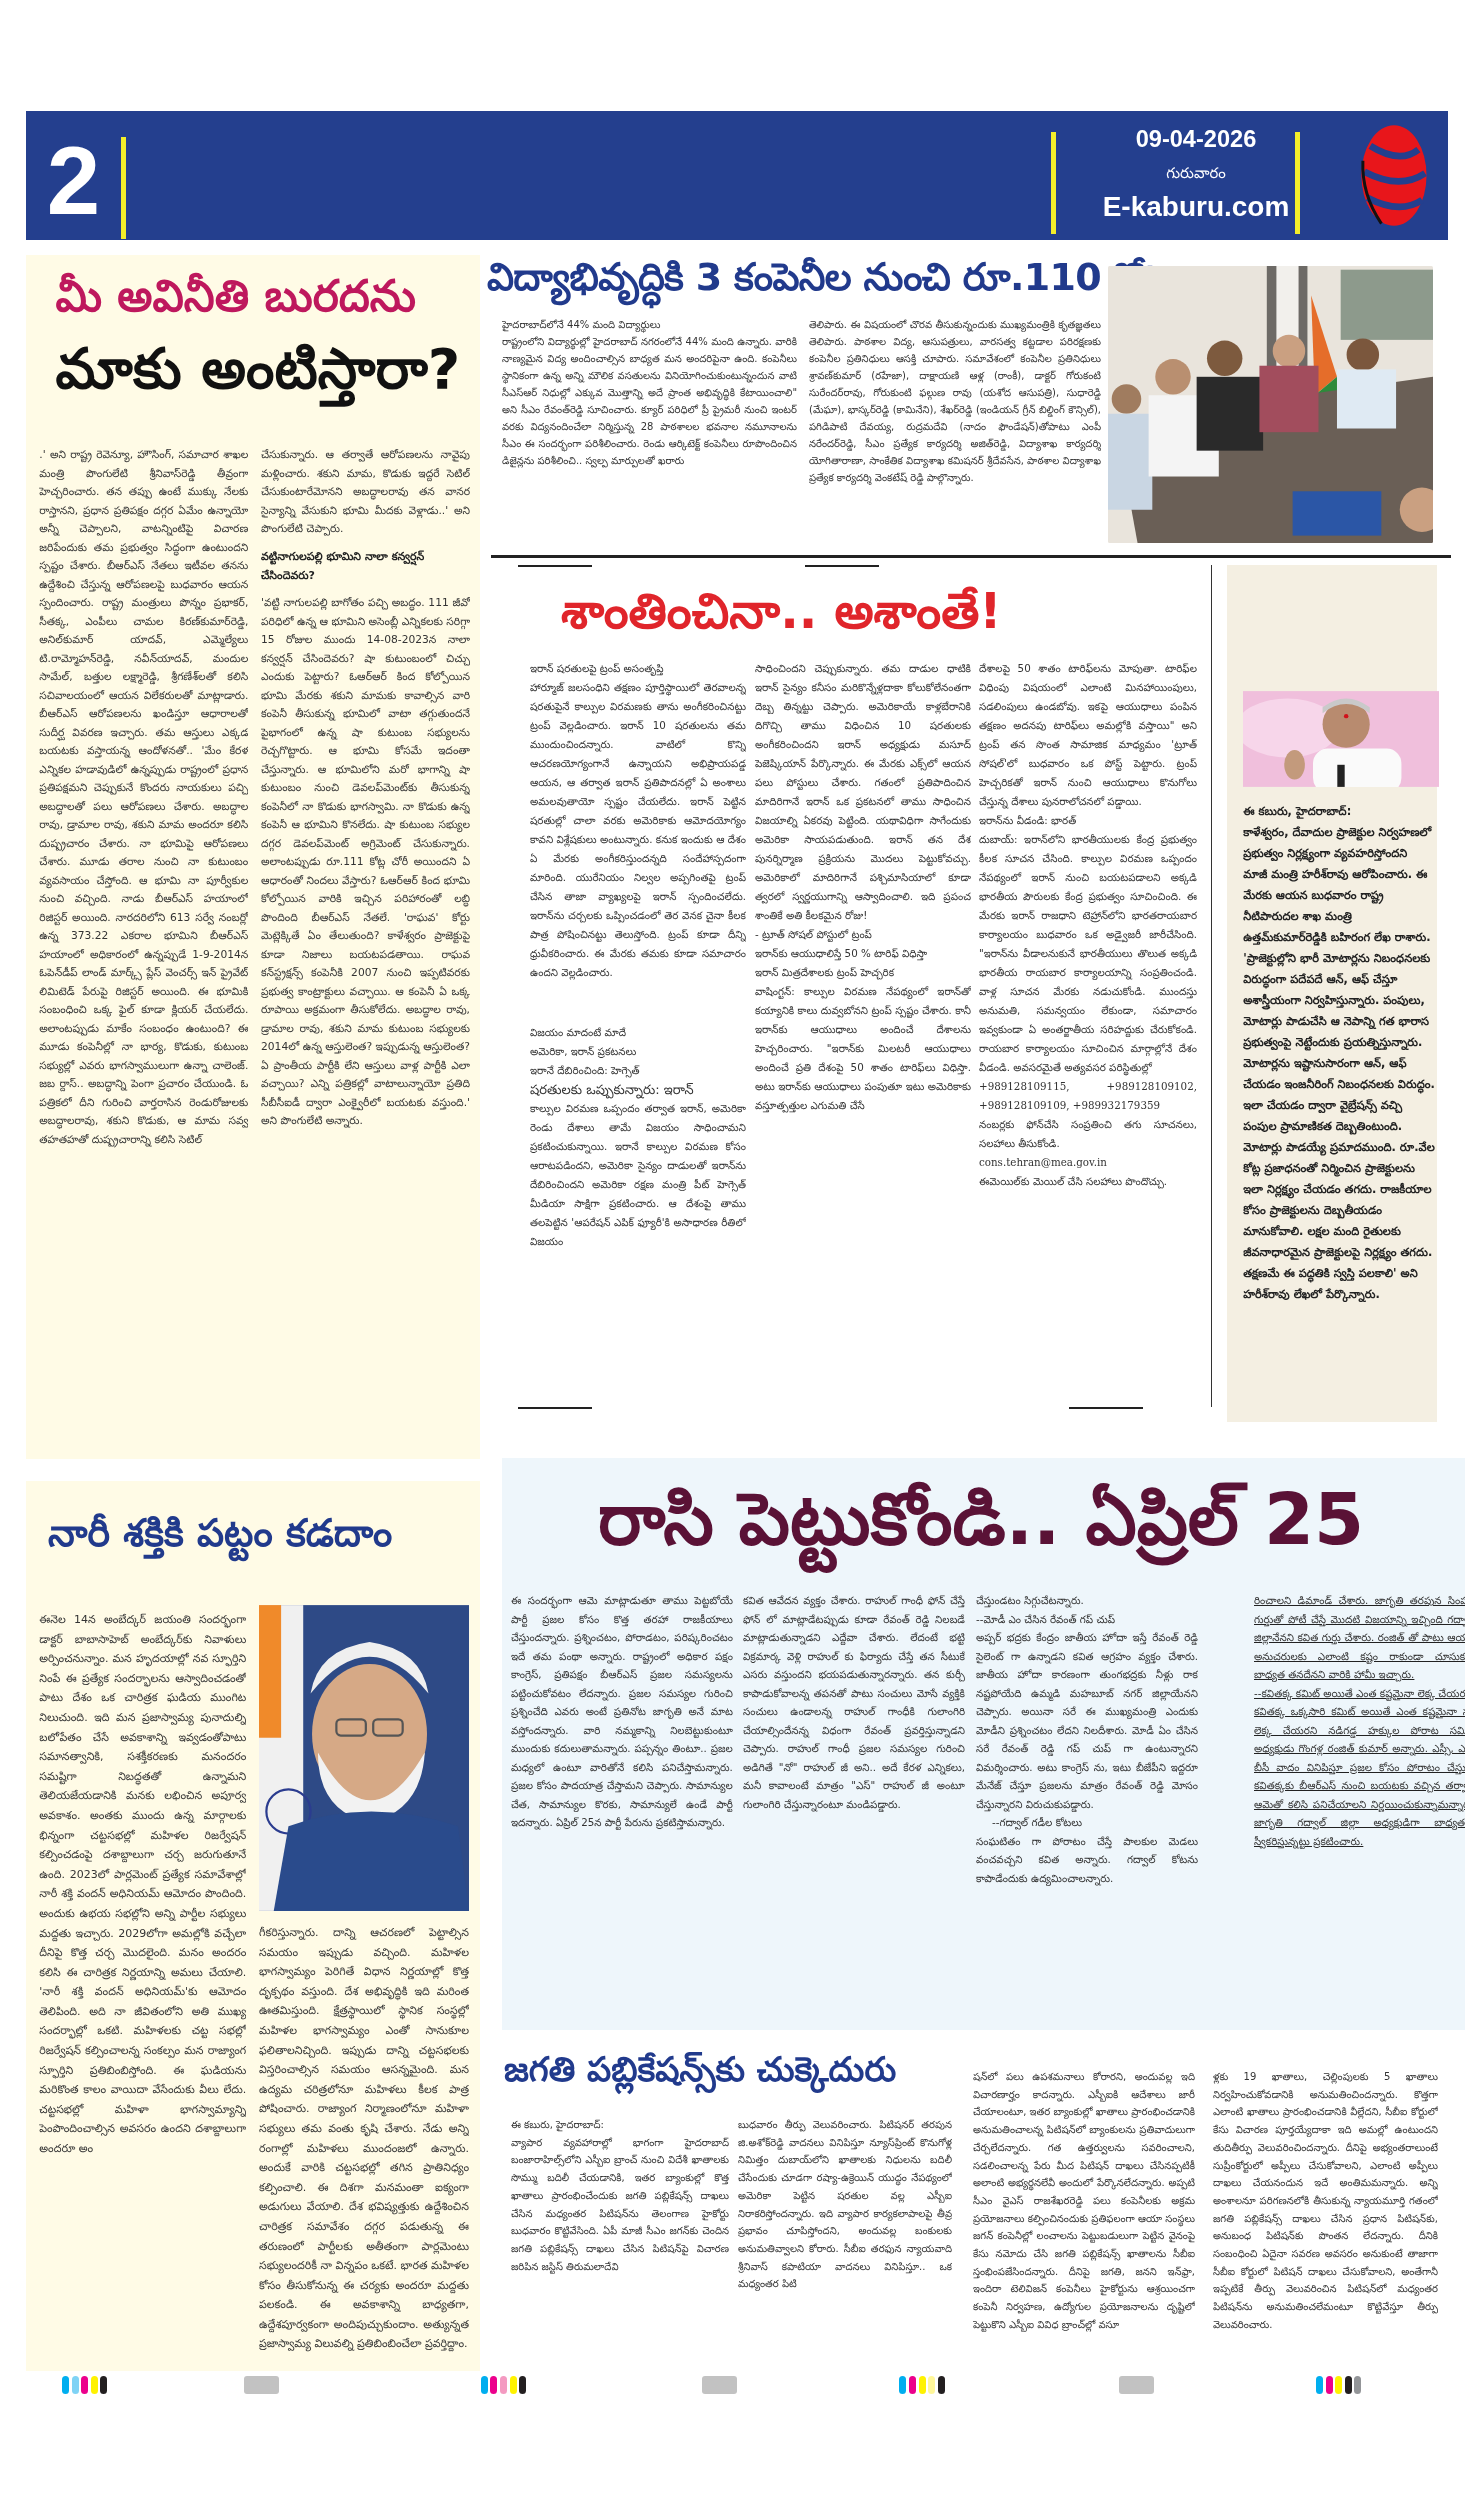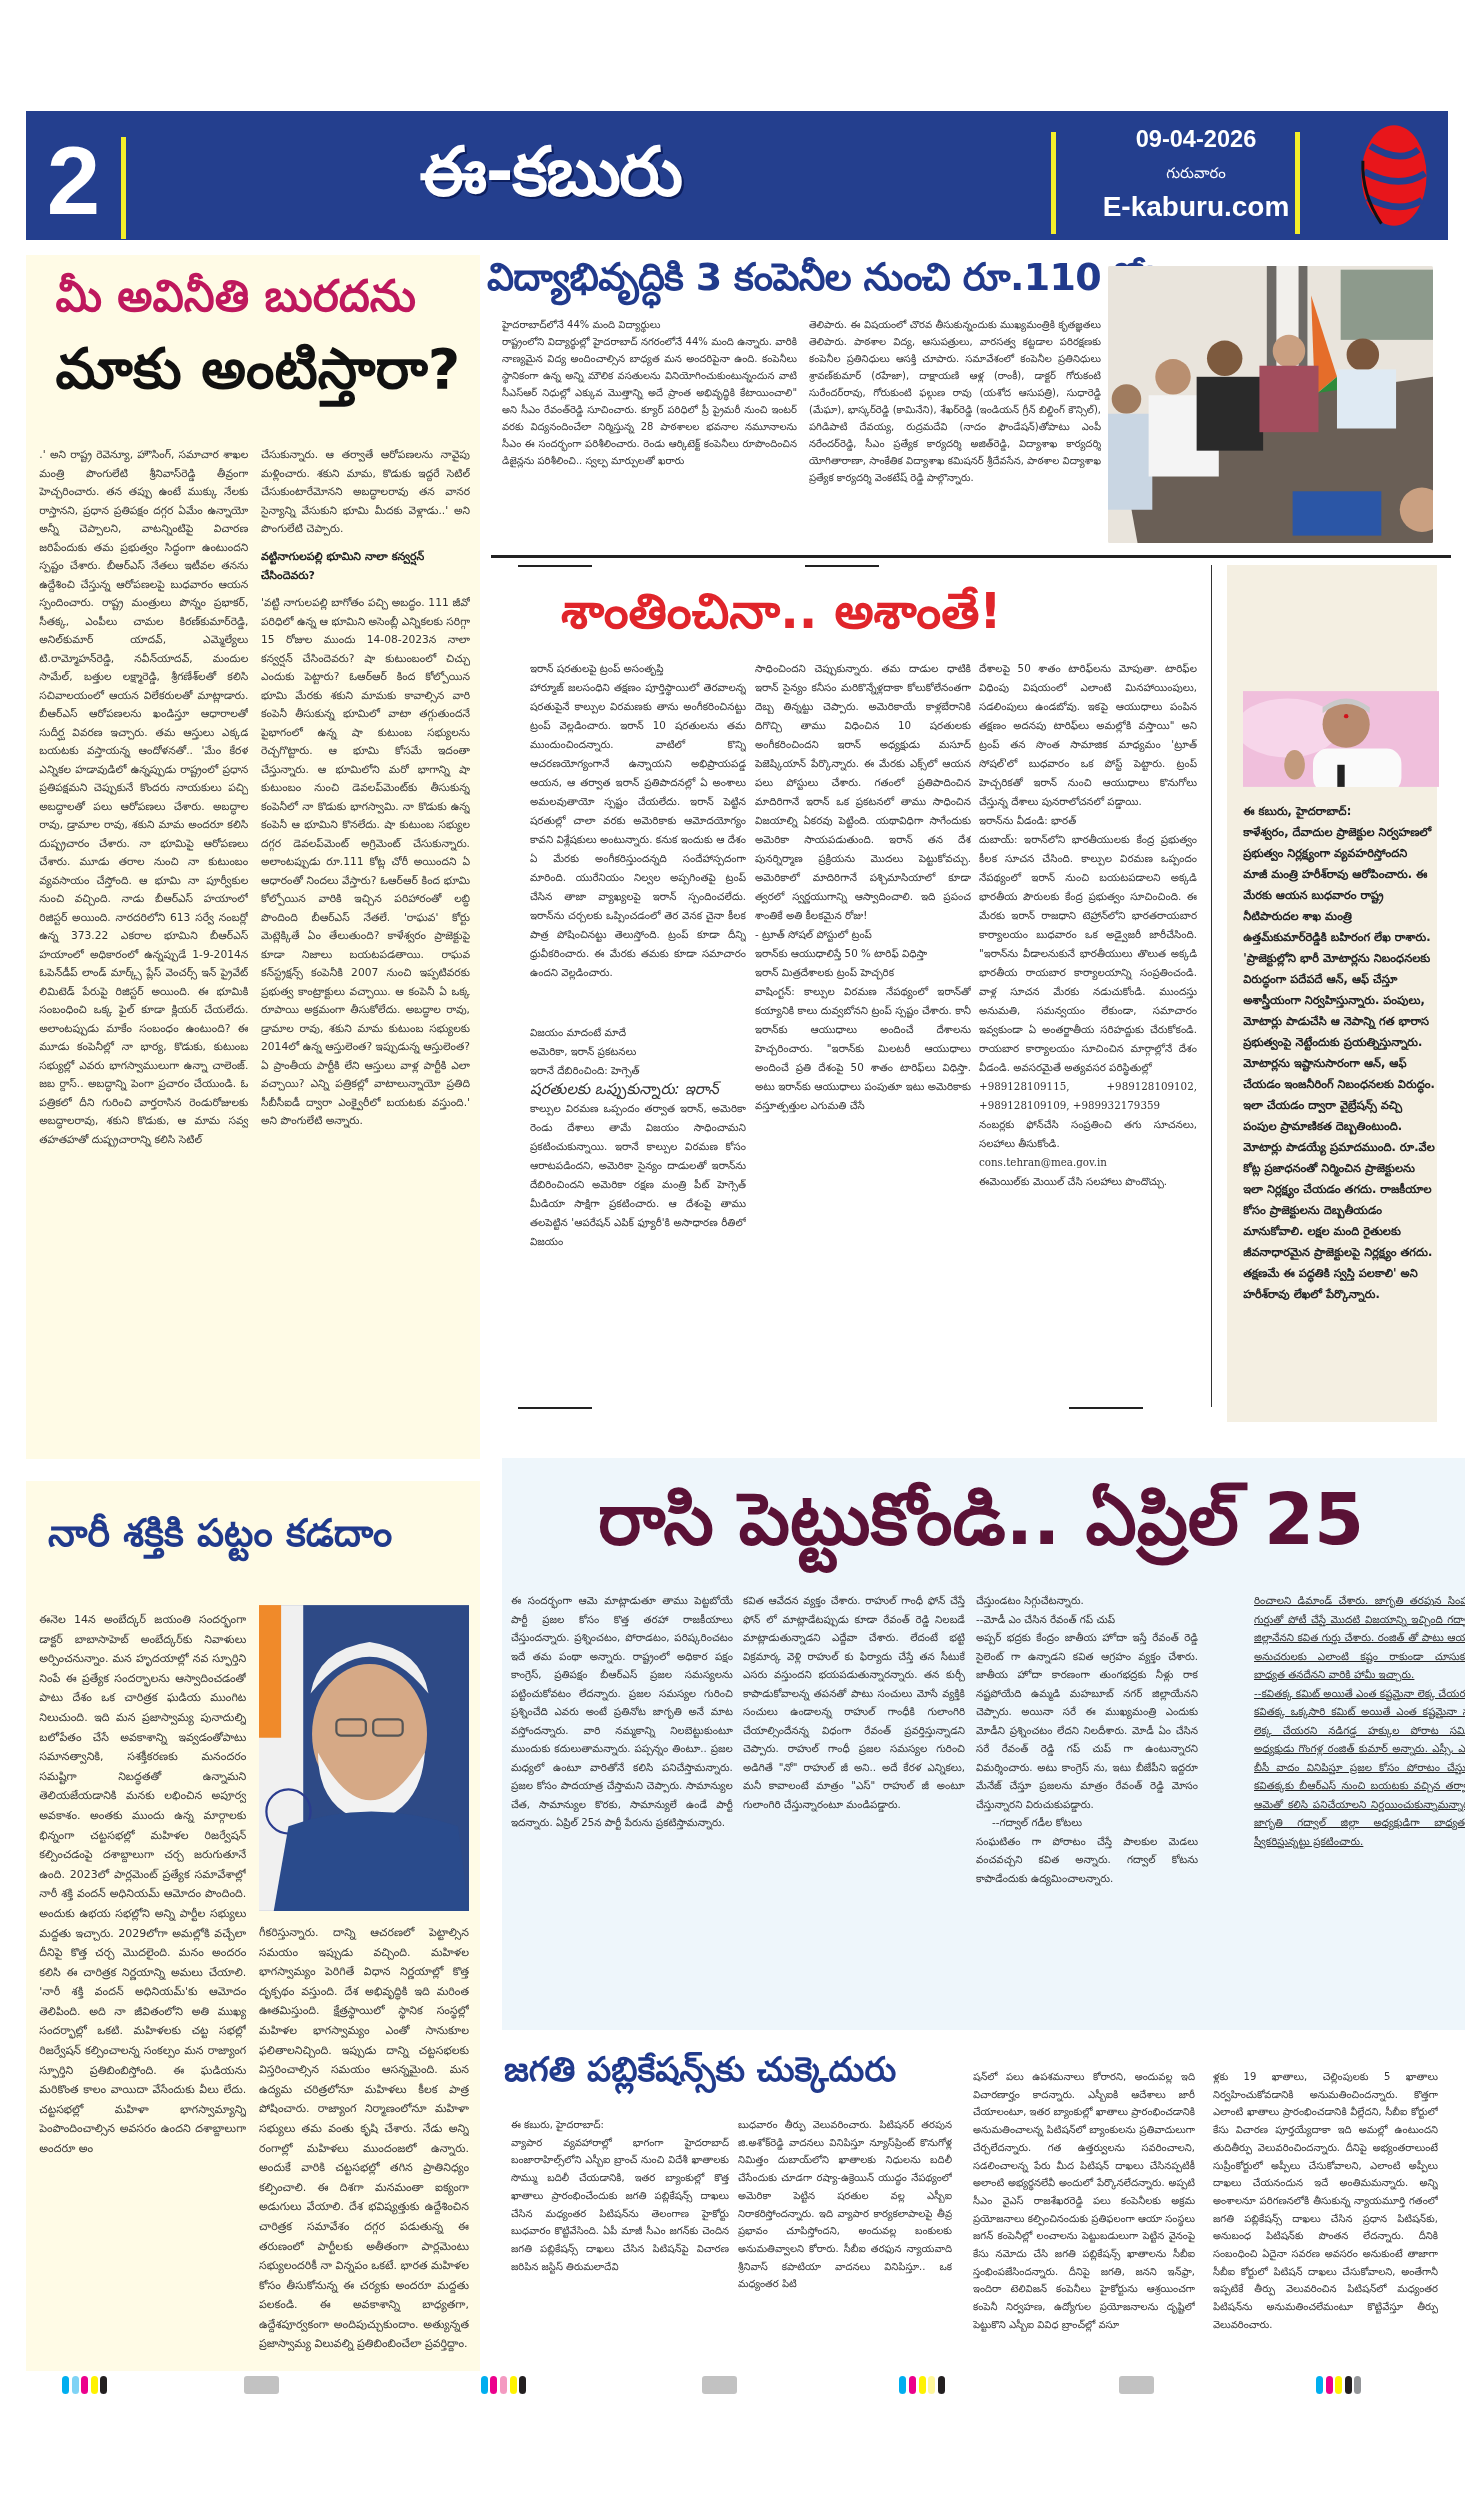--- a/index.html
+++ b/index.html
@@ -47,21 +47,20 @@
   
   .cbar{position:absolute;top:2376px;width:6.6px;height:17.7px;border-radius:3.7px;}
   .gbar{position:absolute;top:2376px;width:35px;height:17.7px;background:#c2c2c2;border-radius:3px;}
 </style>
 </head>
 <body>
 
 <div id="masthead" class="abs">
   <div id="page-num" class="abs">2</div>
   <div class="abs ybar" style="left:95px;top:26px;height:102px;"></div>
-  <div id="paper-title" class="abs">ఈ-కబురు</div>
   <div class="abs ybar" style="left:1025px;top:20.7px;height:102px;"></div>
   <div id="date" class="abs">09-04-2026</div>
   <div id="weekday" class="abs">గురువారం</div>
   <div id="site" class="abs">E-kaburu.com</div>
   <div class="abs ybar" style="left:1269px;top:20.7px;height:102px;"></div>
   <svg id="logo" class="abs" viewBox="0 0 120 150">
     <ellipse cx="62" cy="75" rx="44" ry="68" fill="#e8161b"></ellipse>
     <path d="M30 35 Q70 60 95 40" stroke="#243f8e" stroke-width="9" fill="none"></path>
     <path d="M22 70 Q70 95 104 72" stroke="#243f8e" stroke-width="9" fill="none"></path>
     <path d="M26 105 Q70 128 100 108" stroke="#243f8e" stroke-width="9" fill="none"></path>
@@ -114,21 +113,21 @@
 <div id="iran-box" class="abs"></div>
 <div class="rule" style="left:518px;top:565px;width:74px;"></div>
 <div class="rule" style="left:805px;top:565px;width:74px;"></div>
 <div id="h3" class="headline">శాంతించినా.. అశాంతే!</div>
 <div class="col" style="left:530px;top:659px;width:216px;height:738px;overflow:hidden;">
   <div class="body" style="font-size:10.3px;line-height:19px;">ఇరాన్ షరతులపై ట్రంప్ అసంతృప్తి</div>
   <div class="body" style="font-size:10.3px;line-height:19px;">హార్మూజ్ జలసంధిని తక్షణం పూర్తిస్థాయిలో తెరవాలన్న షరతుపైనే కాల్పుల విరమణకు తాను అంగీకరించినట్టు ట్రంప్ వెల్లడించారు. ఇరాన్ 10 షరతులను తమ ముందుంచిందన్నారు. వాటిలో కొన్ని ఆచరణయోగ్యంగానే ఉన్నాయని అభిప్రాయపడ్డ ఆయన, ఆ తర్వాత ఇరాన్ ప్రతిపాదనల్లో ఏ అంశాలు అమలవుతాయో స్పష్టం చేయలేదు. ఇరాన్ పెట్టిన షరతుల్లో చాలా వరకు అమెరికాకు ఆమోదయోగ్యం కావని విశ్లేషకులు అంటున్నారు. కనుక ఇందుకు ఆ దేశం ఏ మేరకు అంగీకరిస్తుందన్నది సందేహాస్పదంగా మారింది. యురేనియం నిల్వల అప్పగింతపై ట్రంప్ చేసిన తాజా వ్యాఖ్యలపై ఇరాన్ స్పందించలేదు. ఇరాన్‌ను చర్చలకు ఒప్పించడంలో తెర వెనక చైనా కీలక పాత్ర పోషించినట్టు తెలుస్తోంది. ట్రంప్ కూడా దీన్ని ధ్రువీకరించారు. ఈ మేరకు తమకు కూడా సమాచారం ఉందని వెల్లడించారు.</div>
   <div class="body" style="font-size:10.3px;line-height:19px;margin-top:41px;">విజయం మాదంటే మాదే</div>
   <div class="body" style="font-size:10.3px;line-height:19px;">అమెరికా, ఇరాన్ ప్రకటనలు</div>
   <div class="body" style="font-size:10.3px;line-height:19px;">ఇరానే దేబిరించింది: హెగ్సెత్</div>
-  <div class="body" style="font-size:15px;line-height:19px;font-style:italic;">షరతులకు ఒప్పుకున్నారు: ఇరాన్</div>
+  <div class="body" style="font-size:13px;line-height:19px;">షరతులకు ఒప్పుకున్నారు: ఇరాన్</div>
   <div class="body" style="font-size:10.3px;line-height:19px;">కాల్పుల విరమణ ఒప్పందం తర్వాత ఇరాన్, అమెరికా రెండు దేశాలు తామే విజయం సాధించామని ప్రకటించుకున్నాయి. ఇరానే కాల్పుల విరమణ కోసం ఆరాటపడిందని, అమెరికా సైన్యం దాడులతో ఇరాన్‌ను దేబిరించిందని అమెరికా రక్షణ మంత్రి పీట్ హెగ్సెత్ మీడియా సాక్షిగా ప్రకటించారు. ఆ దేశంపై తాము తలపెట్టిన 'ఆపరేషన్ ఎపిక్ ఫ్యూరీ'కి అసాధారణ రీతిలో విజయం</div>
 </div>
 <div class="col" style="left:755px;top:659px;width:216px;height:738px;overflow:hidden;">
   <div class="body" style="font-size:10.3px;line-height:19px;">సాధించిందని చెప్పుకున్నారు. తమ దాడుల ధాటికి ఇరాన్ సైన్యం కనీసం మరికొన్నేళ్లదాకా కోలుకోలేనంతగా దెబ్బ తిన్నట్టు చెప్పారు. అమెరికాయే కాళ్లబేరానికి దిగొచ్చి తాము విధించిన 10 షరతులకు అంగీకరించిందని ఇరాన్ అధ్యక్షుడు మసూద్ పెజెష్కియాన్ పేర్కొన్నారు. ఈ మేరకు ఎక్స్‌లో ఆయన పలు పోస్టులు చేశారు. గతంలో ప్రతిపాదించిన మాదిరిగానే ఇరాన్ ఒక ప్రకటనలో తాము సాధించిన విజయాల్ని ఏకరవు పెట్టింది. యథావిధిగా సాగేందుకు అమెరికా సాయపడుతుంది. ఇరాన్ తన దేశ పునర్నిర్మాణ ప్రక్రియను మొదలు పెట్టుకోవచ్చు. అమెరికాలో మాదిరిగానే పశ్చిమాసియాలో కూడా త్వరలో స్వర్ణయుగాన్ని ఆస్వాదించాలి. ఇది ప్రపంచ శాంతికే అతి కీలకమైన రోజు!</div>
   <div class="body" style="font-size:10.3px;line-height:19px;">- ట్రూత్ సోషల్ పోస్టులో ట్రంప్</div>
   <div class="body" style="font-size:10.3px;line-height:19px;">ఇరాన్‌కు ఆయుధాలిస్తే 50 % టారిఫ్ విధిస్తా</div>
   <div class="body" style="font-size:10.3px;line-height:19px;">ఇరాన్ మిత్రదేశాలకు ట్రంప్ హెచ్చరిక</div>
   <div class="body" style="font-size:10.3px;line-height:19px;">వాషింగ్టన్: కాల్పుల విరమణ నేపథ్యంలో ఇరాన్‌తో కయ్యానికి కాలు దువ్వబోనని ట్రంప్ స్పష్టం చేశారు. కానీ ఇరాన్‌కు ఆయుధాలు అందించే దేశాలను హెచ్చరించారు. "ఇరాన్‌కు మిలటరీ ఆయుధాలు అందించే ప్రతి దేశంపై 50 శాతం టారిఫ్‌లు విధిస్తా. అటు ఇరాన్‌కు ఆయుధాలు పంపుతూ ఇటు అమెరికాకు వస్తూత్పత్తుల ఎగుమతి చేసే</div>
 </div>
 <div class="col" style="left:979px;top:659px;width:218px;height:738px;overflow:hidden;">

